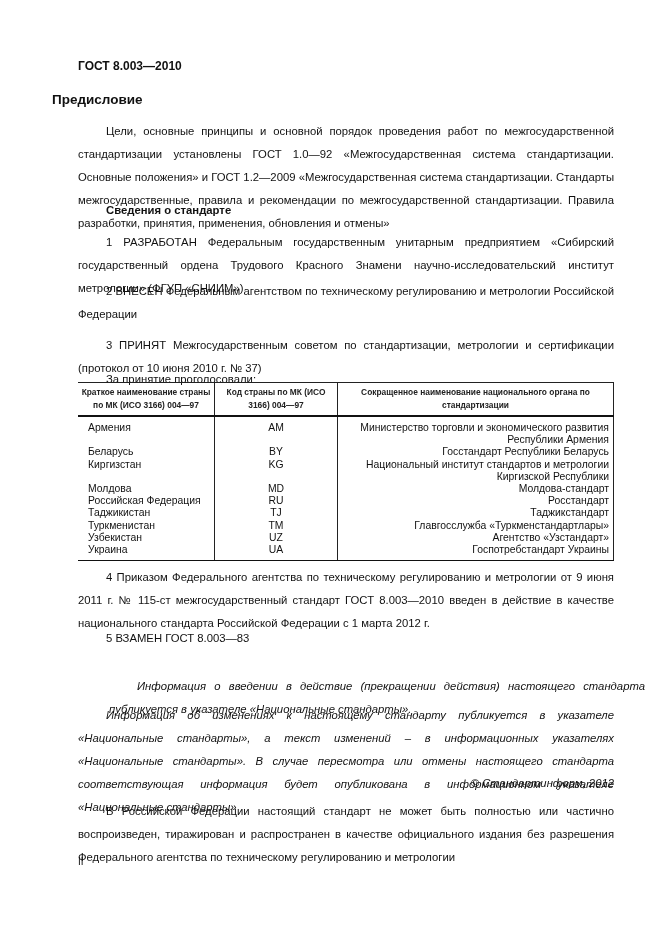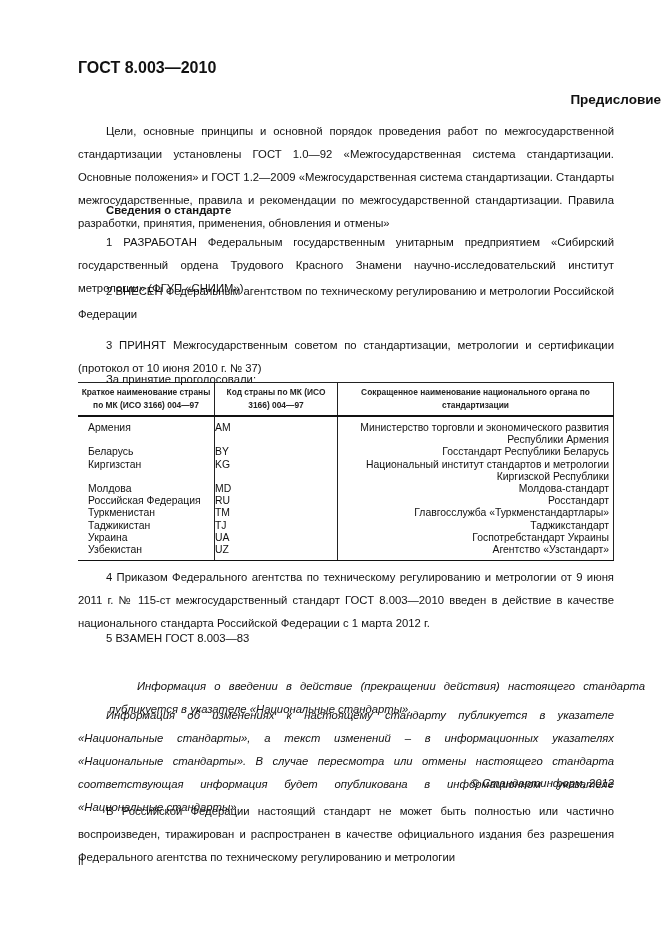--- a/index.html
+++ b/index.html
@@ -1,33 +1,33 @@
 <!DOCTYPE html>
 <html><head>
 <meta charset="utf-8">
 <style>
   html, body { margin:0; padding:0; background:#ffffff; }
   body { width:661px; height:936px; position:relative; overflow:hidden;
          font-family:"Liberation Sans", sans-serif; color:#111; }
   .abs { position:absolute; }
-  .hdr { left:78px; top:59px; font-size:16px; font-weight:bold; }
-  .title { left:0; width:661px; top:92px; text-align:right; font-size:13.5px; font-weight:bold; padding-left:52px; box-sizing:border-box; }
+  .hdr { left:78px; top:59px; font-size:12px; font-weight:bold; }
+  .title { left:0; width:661px; top:92px; text-align:left; font-size:13.5px; font-weight:bold; padding-left:52px; box-sizing:border-box; }
   .para { left:78px; width:536px; font-size:11.3px; line-height:23px; text-align:justify; }
   .para .ind { display:inline-block; width:28px; }
   .bold { font-weight:bold; }
   .ital { font-style:italic; }
   .right { text-align:right;font-style:italic; }
 
   table.votes { position:absolute; left:78px; top:382px; width:536px; border-collapse:collapse; font-size:10.4px; line-height:12.2px; }
   table.votes th { font-weight:bold; font-size:8.4px; line-height:13px; color:#222; text-align:center; padding:3px 2px 3px 2px; border-top:1px solid #222; border-bottom:2px solid #111; vertical-align:middle; height:25px; }
   table.votes th + th, table.votes td + td { border-left:1px solid #222; }
   table.votes td { padding:0 4px 0 10px; vertical-align:top; }
   table.votes tbody tr:first-child td { padding-top:5px; }
   table.votes tbody tr:last-child td { padding-bottom:4px; border-bottom:1px solid #111; }
-  table.votes td.code { text-align:left; padding-left:0; padding-right:0;margin-top:43px; }
+  table.votes td.code { text-align:center; padding-left:0; padding-right:0;margin-top:43px; }
   table.votes td.org { padding-left:8px; }
   .col1 { width:132px; } .col2 { width:118px; } .col3 { width:auto; }
   .votes-table-right-border { border-right:1px solid #222;text-align:right; }
 </style>
 </head>
 <body>
 
 <div class="abs hdr">ГОСТ 8.003—2010</div>
 
 <div class="abs title">Предисловие</div>
@@ -72,38 +72,38 @@
         <td>Молдова</td>
         <td class="code">MD</td>
         <td class="org votes-table-right-border">Молдова-стандарт</td>
       </tr>
     <tr>
         <td>Российская Федерация</td>
         <td class="code">RU</td>
         <td class="org votes-table-right-border">Росстандарт</td>
       </tr>
     <tr>
+        <td>Таджикистан</td>
+        <td class="code">TJ</td>
+        <td class="org votes-table-right-border">Таджикстандарт</td>
+      </tr>
+    <tr>
         <td>Туркменистан</td>
         <td class="code">TM</td>
         <td class="org votes-table-right-border">Главгосслужба «Туркменстандартлары»</td>
       </tr>
     <tr>
-        <td>Таджикистан</td>
-        <td class="code">TJ</td>
-        <td class="org votes-table-right-border">Таджикстандарт</td>
+        <td>Узбекистан</td>
+        <td class="code">UZ</td>
+        <td class="org votes-table-right-border">Агентство «Узстандарт»</td>
       </tr>
     <tr>
         <td>Украина</td>
         <td class="code">UA</td>
         <td class="org votes-table-right-border">Госпотребстандарт Украины</td>
-      </tr>
-    <tr>
-        <td>Узбекистан</td>
-        <td class="code">UZ</td>
-        <td class="org votes-table-right-border">Агентство «Узстандарт»</td>
       </tr>
   </tbody>
 </table>
 
 <div class="abs para" style="top:566px;"><span class="ind"></span><span>4 Приказом Федерального агентства по техническому регулированию и метрологии от 9 июня 2011 г. № 115-ст межгосударственный стандарт ГОСТ 8.003—2010 введен в действие в качестве национального стандарта Российской Федерации с 1 марта 2012 г.</span></div>
 
 <div class="abs para" style="top:627px;"><span class="ind"></span><span>5 ВЗАМЕН ГОСТ 8.003—83</span></div>
 
 <div class="abs para ital" style="top:675px;margin-left:31px;"><span class="ind"></span><span>Информация о введении в действие (прекращении действия) настоящего стандарта публикуется в указателе «Национальные стандарты».</span></div>
 

